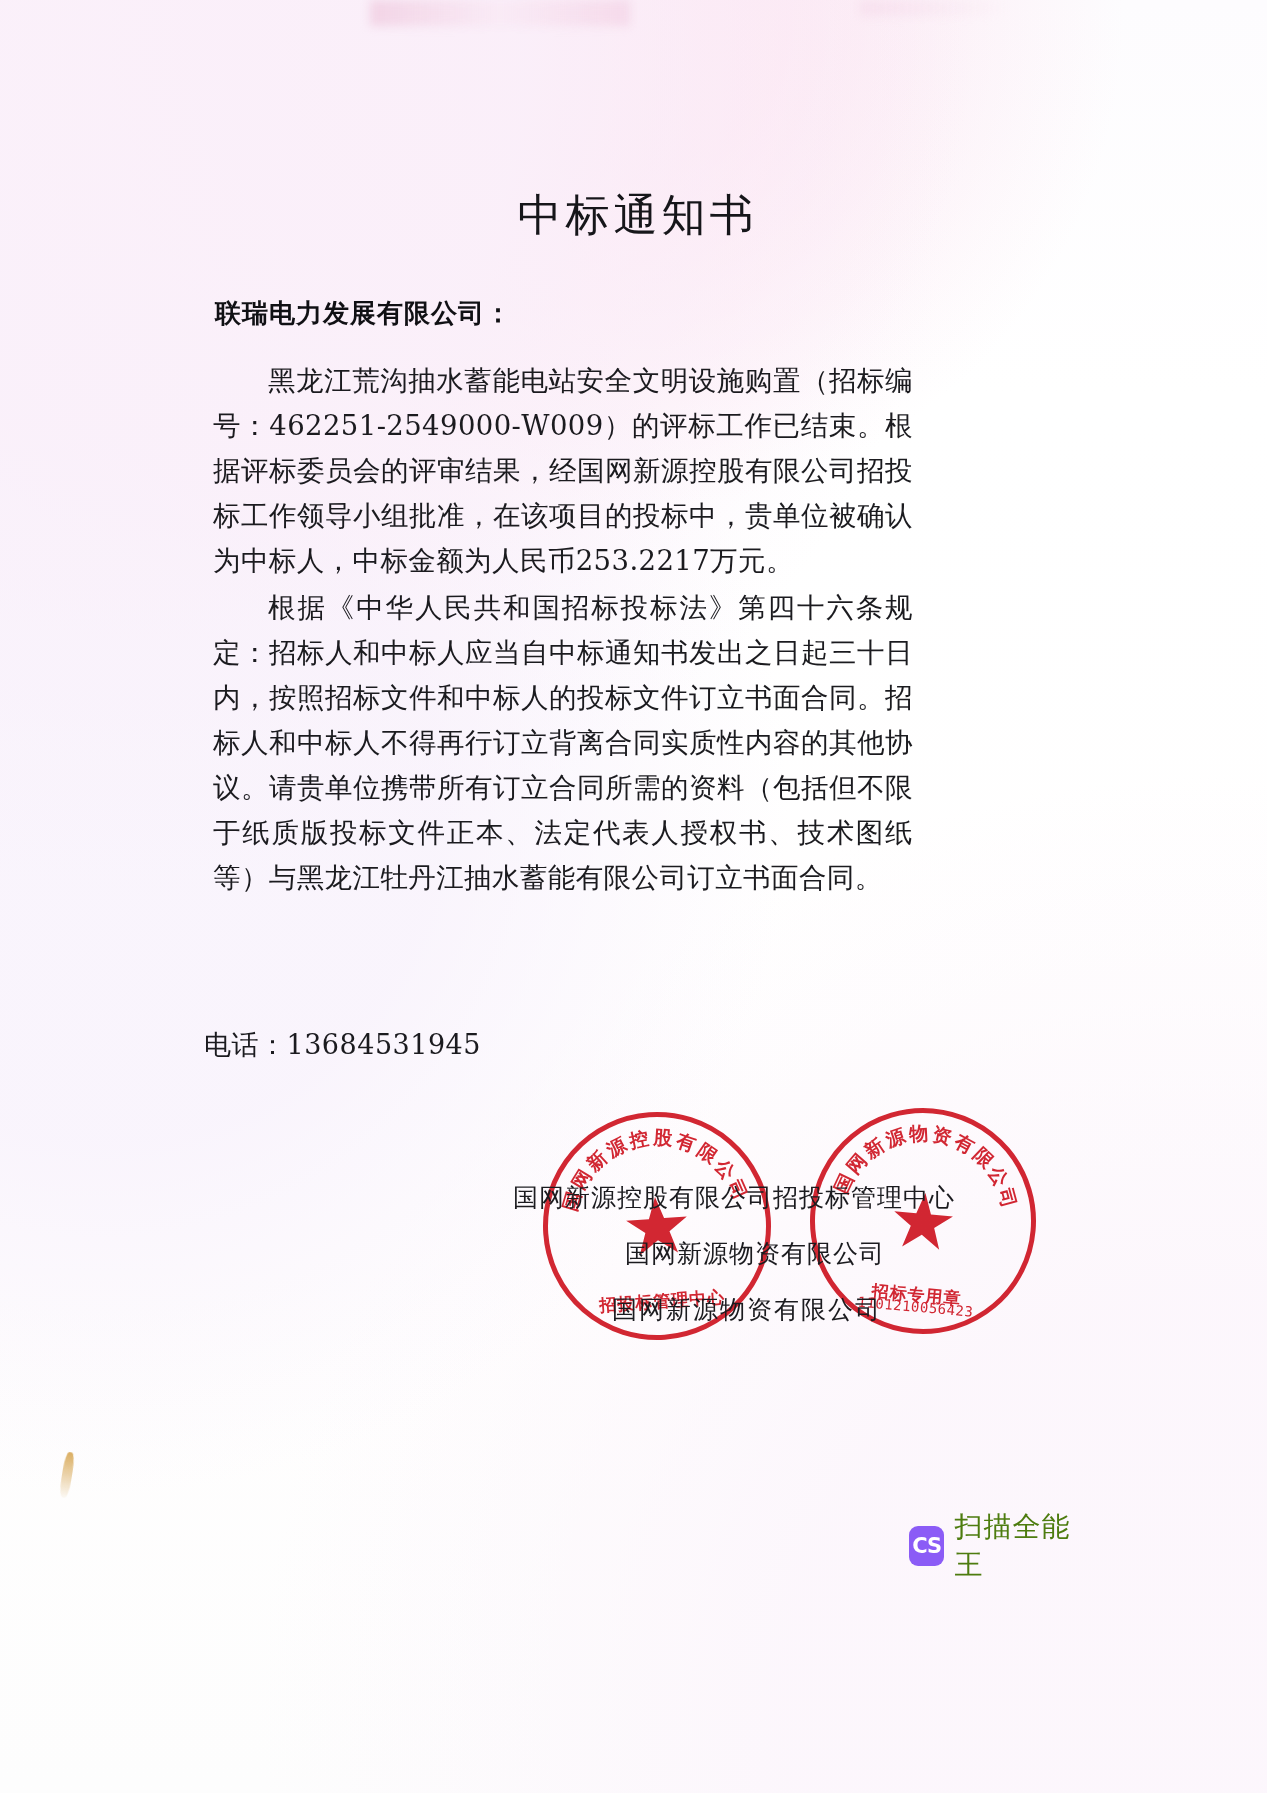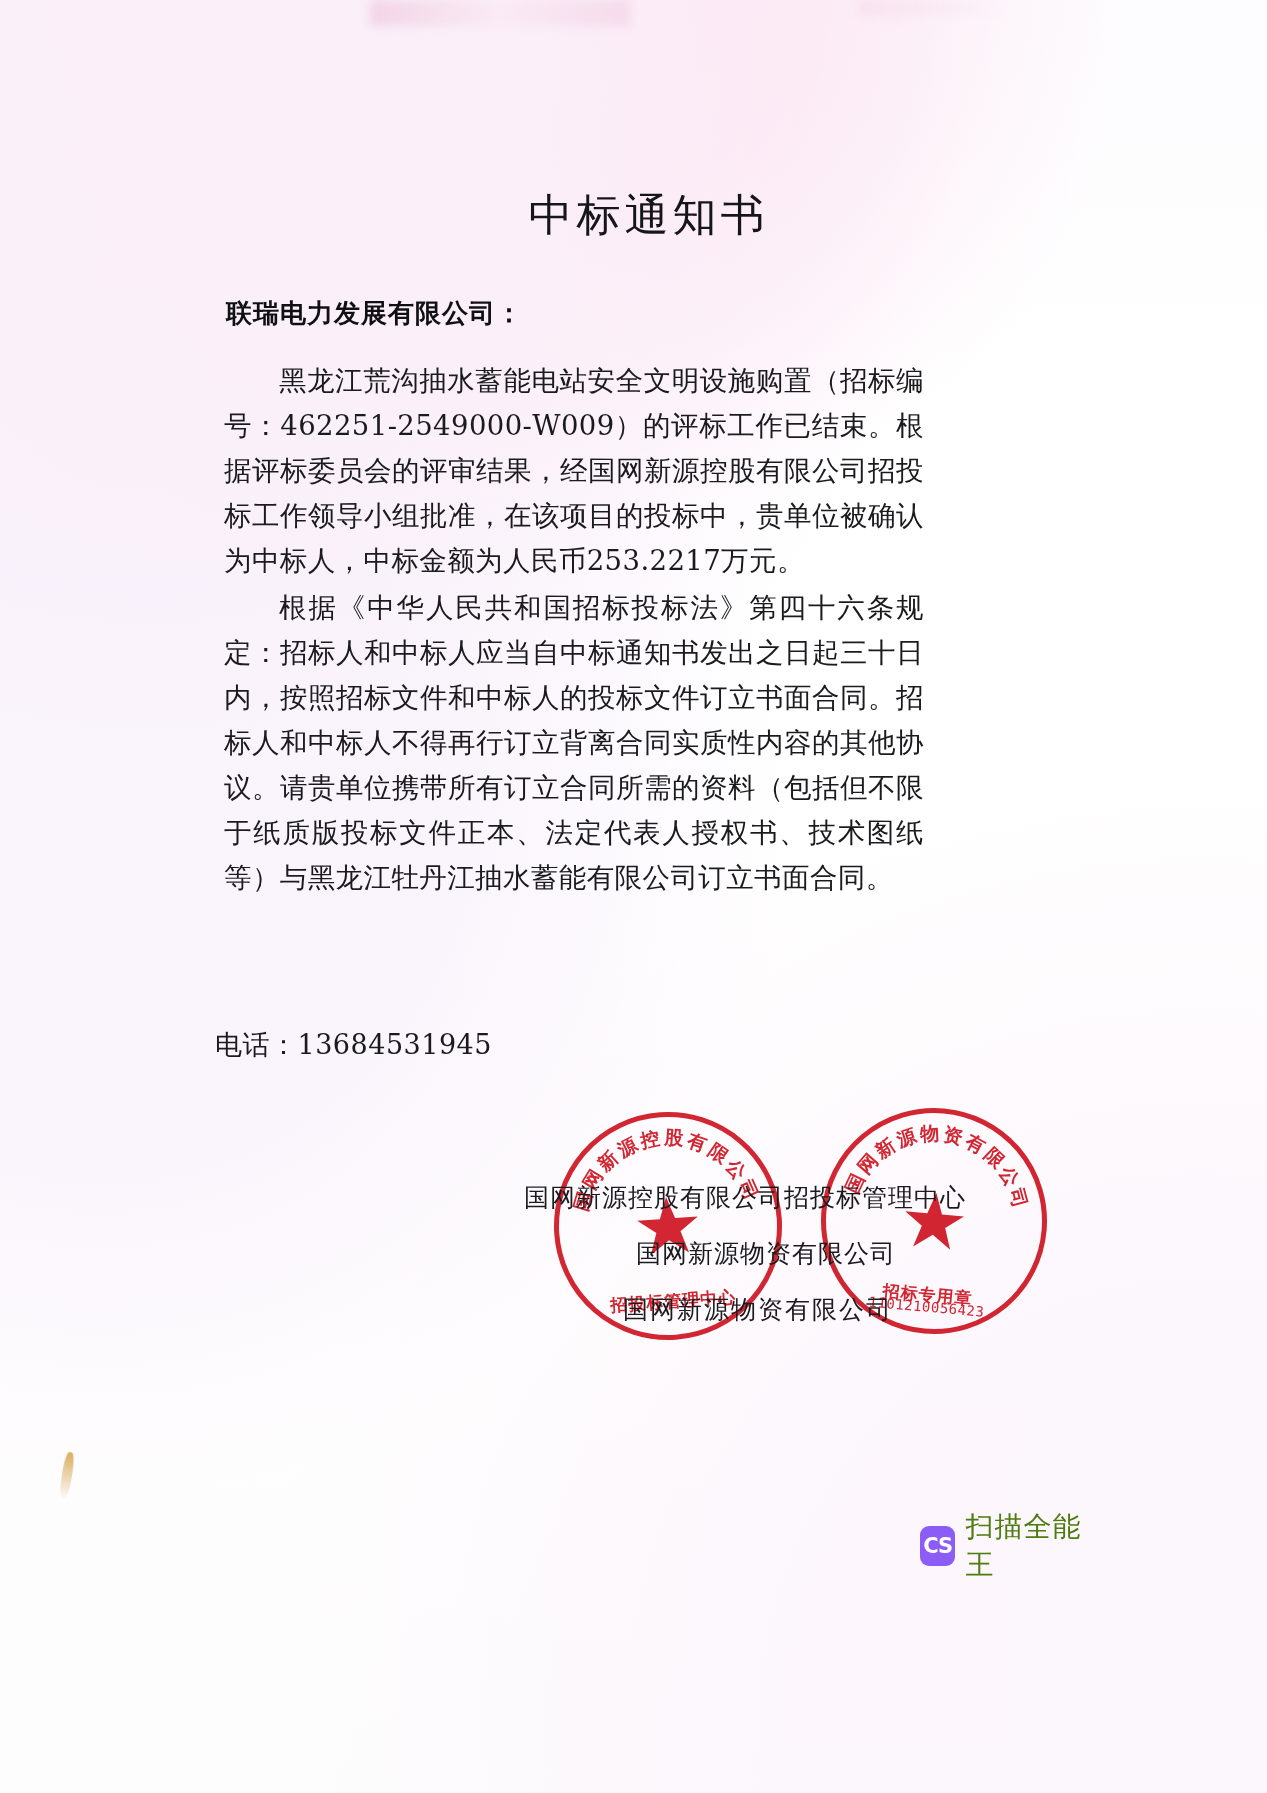--- a/index.html
+++ b/index.html
@@ -30,21 +30,21 @@
     position:absolute;top:0;left:860px;width:150px;height:16px;
     background:linear-gradient(90deg,rgba(244,214,232,0.5),rgba(255,255,255,0));
     filter:blur(5px);
   }
   .edge-mark{
     position:absolute;left:62px;top:1452px;width:10px;height:46px;
     background:linear-gradient(180deg,rgba(212,160,70,0.85),rgba(212,160,70,0.05));
     transform:rotate(9deg);filter:blur(0.6px);border-radius:40%;
   }
 
-  .doc{position:absolute;left:15px;top:0;width:1079px;height:1793px;}
+  .doc{position:absolute;left:4px;top:0;width:1079px;height:1793px;}
 
   .title{
     position:absolute;left:0;top:186px;width:1267px;
     text-align:center;
     font-size:44px;letter-spacing:4px;
     font-family:"DejaVu Sans","Liberation Sans",sans-serif;
     font-weight:500;
     color:#16161a;
   }
 

